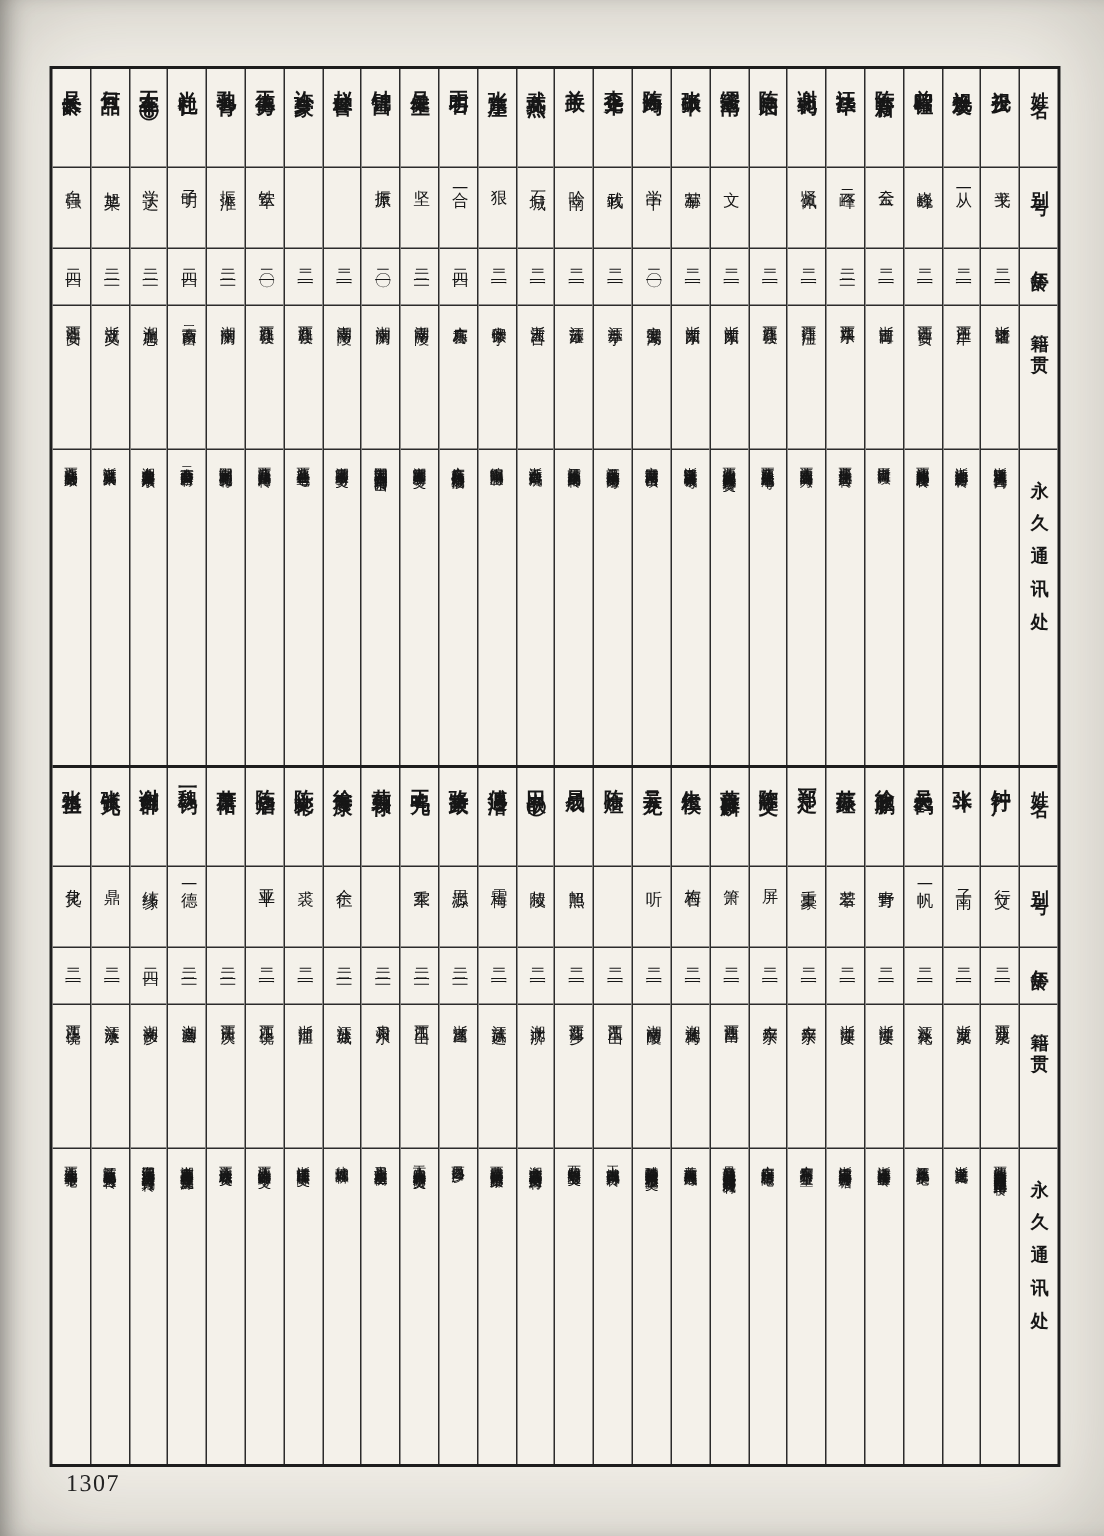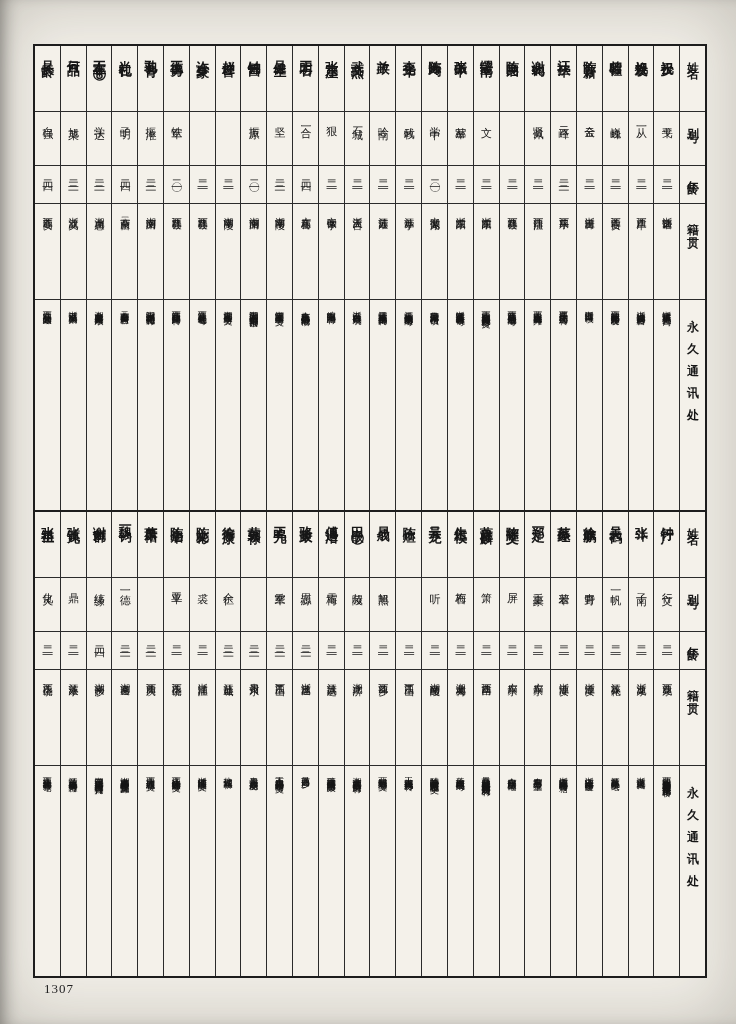--- a/index.html
+++ b/index.html
@@ -62,21 +62,21 @@
     box-sizing:border-box;
     padding-top:4px;
     letter-spacing:0.5px;
   }
   .lbl{font-weight:bold;font-size:12px;letter-spacing:5px;padding-top:6px;}
   .lbl-age{letter-spacing:3px;padding-top:4px;}
   .lbl-native{letter-spacing:14px;padding-top:10px;}
   .lbl-addr{letter-spacing:22px;padding-top:10px;height:auto;}
   .page-number{
     position:absolute;left:44px;top:981px;
-    font-size:13px;letter-spacing:1px;color:#222;text-align:center;
+    font-size:16px;letter-spacing:1px;color:#222;text-align:center;
   }
 </style>
 </head>
 <body>
 
 <div class="page">
 
   <div class="registry-table">
 
     <div class="band">

